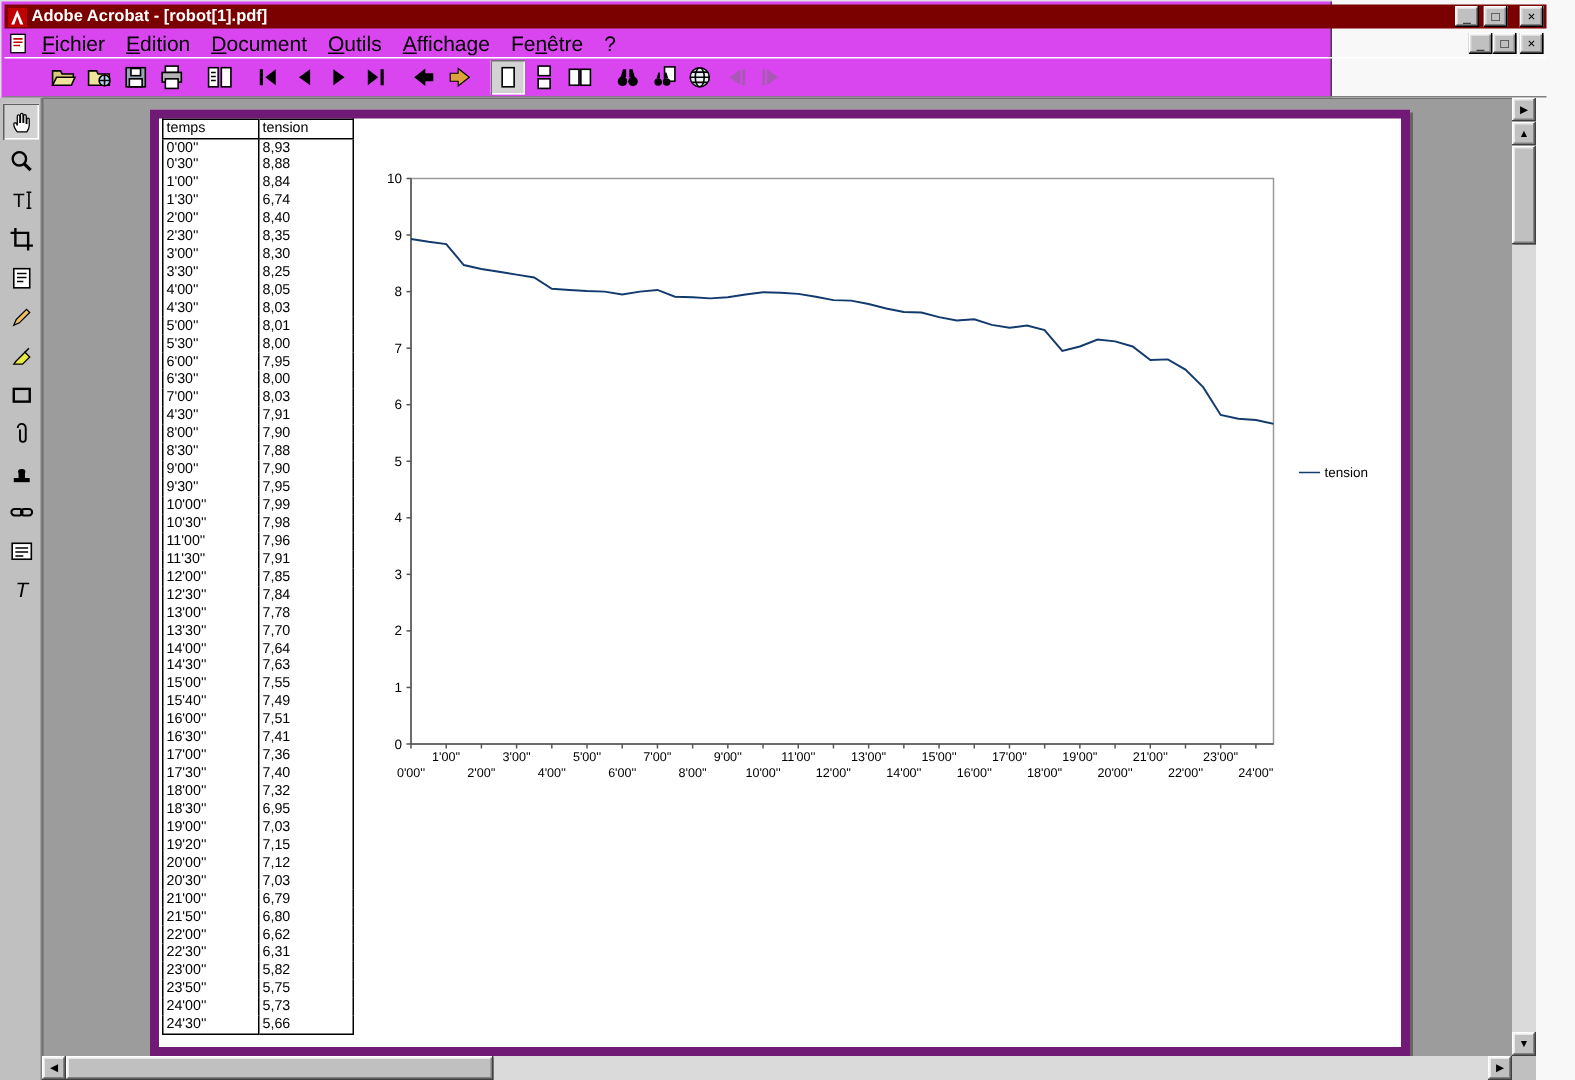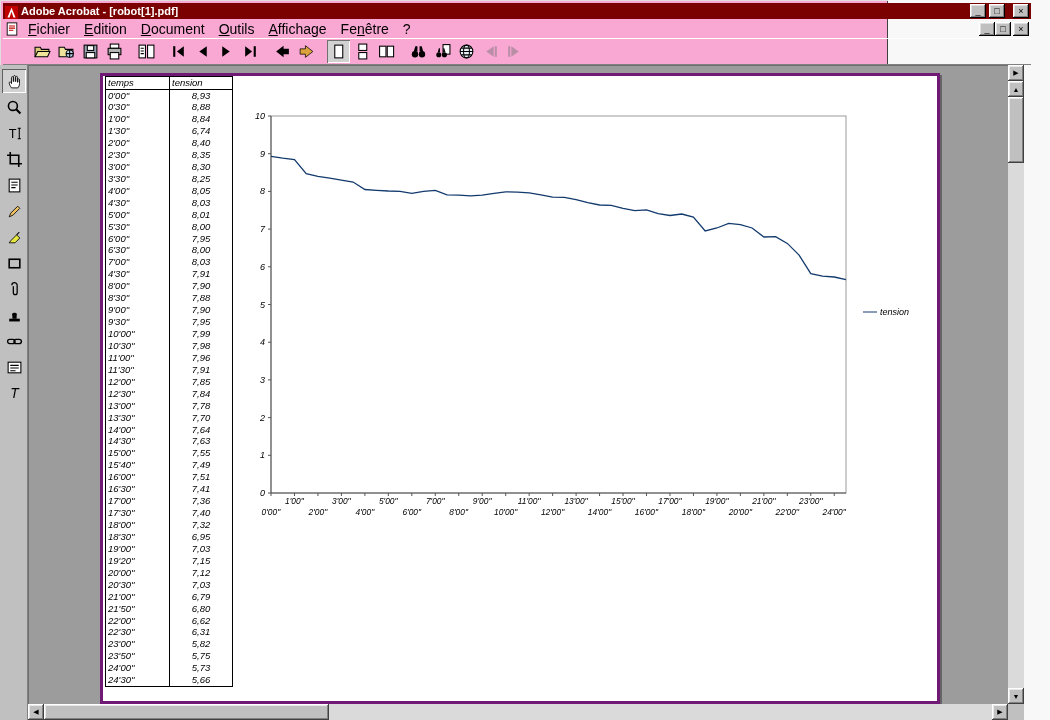--- a/index.html
+++ b/index.html
@@ -1,20 +1,20 @@
 <!DOCTYPE html>
 <html><head>
 <meta charset="utf-8">
 <style>
   *{margin:0;padding:0;box-sizing:border-box;}
   html,body{width:1050px;height:720px;}
   body{background:#f8f8f8;font-family:"Liberation Sans",sans-serif;position:relative;overflow:hidden;}
   button{font:inherit;background:none;border:0;cursor:default;}
 
-  .window{position:absolute;left:0;top:0;width:888px;height:720px;background:#f9a8d4;
+  .window{position:absolute;left:0;top:0;width:888px;height:720px;background:#d946ef;
     box-shadow:inset 1px 1px 0 #dfdfdf,inset -1px -1px 0 #404040;padding-left:24px;}
 
   
   .titlebar{position:absolute;left:3px;top:3px;width:1028px;height:16px;background:#7b0000;
     display:flex;align-items:center;gap:3px;padding:0 2px;}
   .app-icon{width:13px;height:13px;flex:0 0 auto;}
   .title-text{flex:1;color:#ffffff;font-size:11px;font-weight:bold;line-height:16px;white-space:nowrap;overflow:hidden;}
   .cap-btn{width:16px;height:14px;background:#c0c0c0;color:#000;font-size:9px;line-height:11px;text-align:center;
     box-shadow:inset -1px -1px 0 #000,inset 1px 1px 0 #fff,inset -2px -2px 0 #808080,inset 2px 2px 0 #dfdfdf;}
   .cap-gap{width:2px;}
@@ -39,29 +39,29 @@
   .toolpal{position:absolute;left:0;top:65px;width:28px;height:655px;background:#c0c0c0;
     box-shadow:inset -1px 0 0 #808080;display:flex;flex-direction:column;align-items:center;padding-top:4px;gap:2px;}
   .ptool{width:24px;height:24px;display:flex;align-items:center;justify-content:center;}
   .ptool svg{width:17px;height:17px;}
   .ptool.pressed{box-shadow:inset 1px 1px 0 #606060,inset -1px -1px 0 #ffffff;background:#d2d2d2;}
 
   
   .docarea{position:absolute;left:28px;top:65px;width:980px;height:639px;background:#9c9c9c;
     box-shadow:inset 1px 1px 0 #707070;overflow:hidden;}
   .page{position:absolute;left:72px;top:8px;width:840px;height:631px;background:#ffffff;
-    border:3px solid #701a75;box-shadow:2px 2px 0 rgba(0,0,0,.35);font-style:italic;}
+    border:6px solid #701a75;box-shadow:2px 2px 0 rgba(0,0,0,.35);}
 
   
   .dtable{position:absolute;left:2px;top:0;width:128px;border-collapse:collapse;table-layout:fixed;border:1px solid #000;}
   .dtable th,.dtable td{font-size:9.5px;font-weight:400;height:11.94px;line-height:11.5px;padding:0 2px;
     text-align:left;white-space:nowrap;overflow:hidden;color:#000;}
   .dtable th{border-bottom:1px solid #000;}
   .dtable th:first-child,.dtable td:first-child{border-right:1px solid #000;width:64px;}
-  .dtable td.num{text-align:center;}
+  .dtable td.num{text-align:left;}
 
   
   .chart-svg{position:absolute;left:140px;top:20px;}
   svg text{font-family:"Liberation Sans",sans-serif;}
 
   
   .vscroll{position:absolute;left:1008px;top:65px;width:16px;height:639px;background:#dadada;}
   .hscroll{position:absolute;left:28px;top:704px;width:980px;height:16px;background:#dadada;}
   .sb-btn{position:absolute;width:16px;height:16px;background:#c0c0c0;color:#000;font-size:7px;
     display:flex;align-items:center;justify-content:center;

